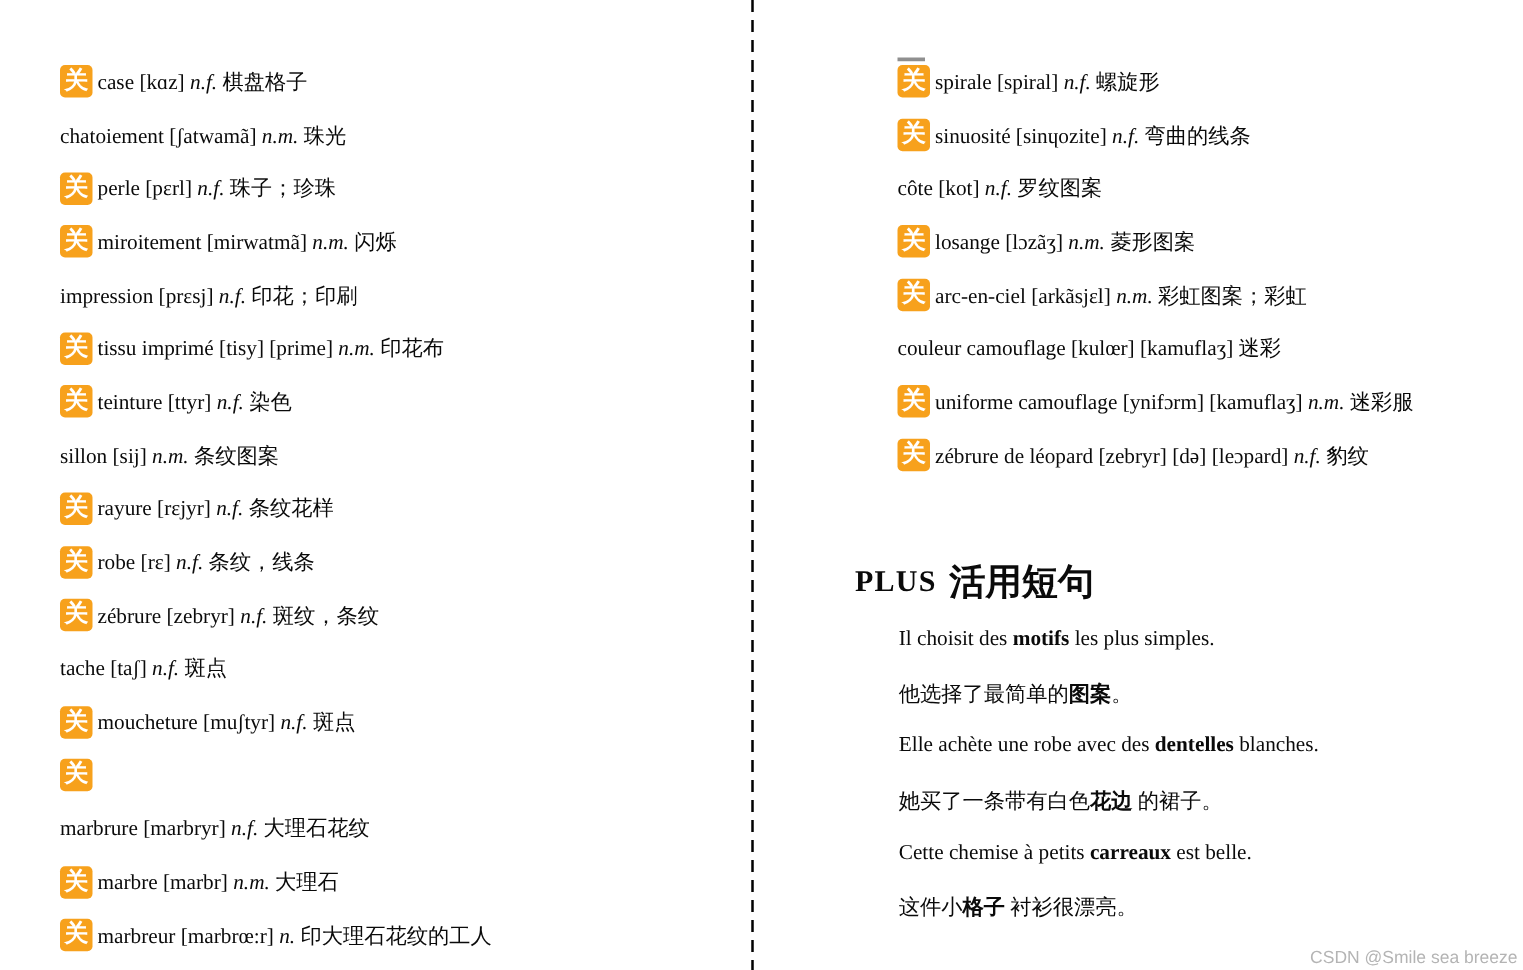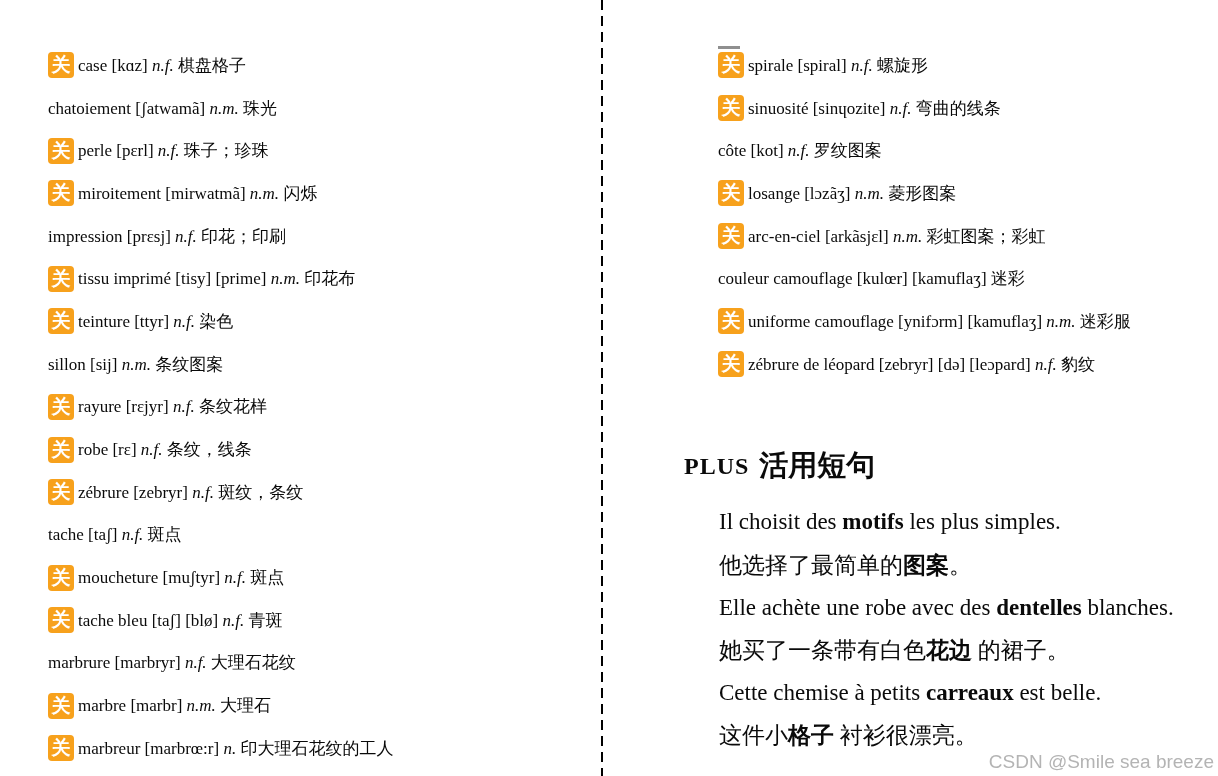--- a/index.html
+++ b/index.html
@@ -30,26 +30,26 @@
   .entry-text{font-size:17px;white-space:nowrap;}
   .entry-text .pos{}
   .gray-dash{position:absolute;left:718px;top:46px;width:22px;height:3px;background:#8f8f8f;}
   .plus-heading{
     position:absolute;left:684px;top:449px;height:34px;
     display:flex;align-items:center;gap:10px;
   }
   .plus-latin{font-size:24px;font-weight:bold;letter-spacing:1px;}
   .plus-cn{font-size:29px;font-weight:bold;}
   .sentences{position:absolute;left:719px;top:501px;}
-  .sentence-row{height:42.7px;display:flex;align-items:center;font-size:23px;white-space:pre;}
+  .sentence-row{height:42.7px;display:flex;font-size:17px;white-space:pre;}
   .sentence-row b{font-weight:bold;}
   .watermark{
     position:absolute;right:4px;bottom:3px;
     font-family:"Liberation Sans","DejaVu Sans",sans-serif;
-    font-size:19px;color:var(--watermark,#b4b4b4);
+    font-size:14px;color:var(--watermark,#b4b4b4);
   }
 </style>
 </head>
 <body>
 
 <div class="page">
   <div class="divider"></div>
 
   <div class="col left" id="left-col">
       <div class="entry-row">
@@ -95,21 +95,20 @@
       </div>
       <div class="entry-row">
         <span class="entry-text"><span class="fr">tache [taʃ] </span><i class="pos">n.f.</i><span class="cn"> 斑点</span></span>
       </div>
       <div class="entry-row">
         <span class="kw-icon">关</span>
         <span class="entry-text"><span class="fr">moucheture [muʃtyr] </span><i class="pos">n.f.</i><span class="cn"> 斑点</span></span>
       </div>
       <div class="entry-row">
         <span class="kw-icon">关</span>
-        <span class="entry-text"><span class="fr">tache bleu [taʃ] [blø] </span><i class="pos">n.f.</i><span class="cn"> 青斑</span></span>
       </div>
       <div class="entry-row">
         <span class="entry-text"><span class="fr">marbrure [marbryr] </span><i class="pos">n.f.</i><span class="cn"> 大理石花纹</span></span>
       </div>
       <div class="entry-row">
         <span class="kw-icon">关</span>
         <span class="entry-text"><span class="fr">marbre [marbr] </span><i class="pos">n.m.</i><span class="cn"> 大理石</span></span>
       </div>
       <div class="entry-row">
         <span class="kw-icon">关</span>

